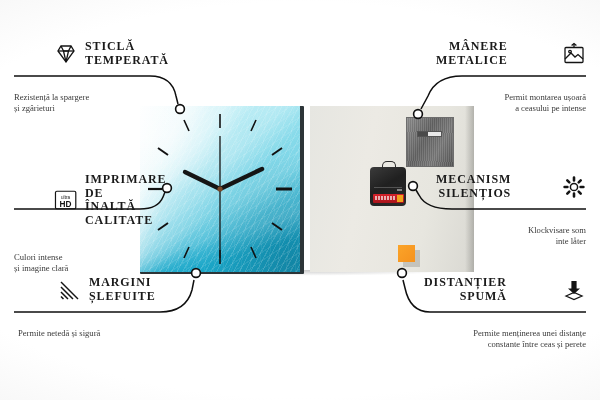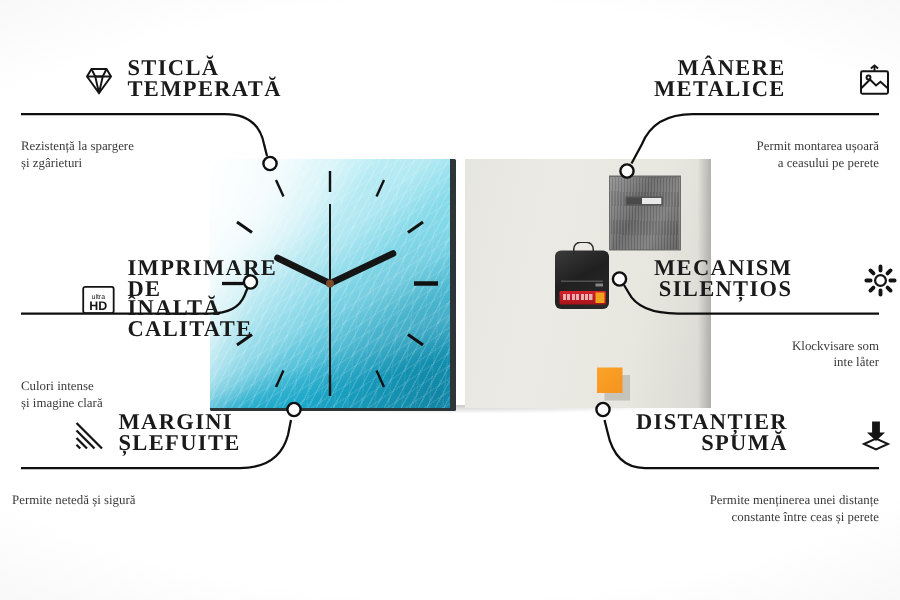--- a/index.html
+++ b/index.html
@@ -122,21 +122,21 @@
   .floor-shadow{
     position:absolute; left:142px; top:270px; width:336px; height:8px;
     background:radial-gradient(60% 100% at 50% 0%, rgba(120,120,120,.40), rgba(120,120,120,0) 72%);
   }
 
   
   .callout { position:absolute; }
   .co-head { display:flex; align-items:center; gap:7px; }
   .co-title {
     font-family:"Liberation Serif", serif;
-    font-size:15px; font-weight:bold; letter-spacing:.9px;
+    font-size:12px; font-weight:bold; letter-spacing:.9px;
     color:#1a1a1a; line-height:13.5px; text-transform:uppercase;
     white-space:pre-line;
   }
   .co-rule { height:1px; background:#0f0f0f; margin-top:4px; }
   .co-sub {
     font-family:"Liberation Serif", serif;
     font-size:8.6px; color:#3a3a3a; line-height:10.6px;
     margin-top:20px; white-space:pre-line;
   }
   .left  { text-align:left; }
@@ -260,21 +260,21 @@
         </svg>
       </span>
       <span class="co-title">IMPRIMARE DE
 ÎNALTĂ CALITATE</span>
     </div>
     <div class="co-rule" style="width:0"></div>
     <div class="co-sub">Culori intense
 și imagine clară</div>
   </div>
 
-  <div class="callout left" style="left:8px; top:276px; width:152px;">
+  <div class="callout left" style="left:18px; top:276px; width:152px;">
     <div class="co-head">
       <span class="ico">
         <svg viewBox="0 0 24 24" fill="none" stroke="currentColor" stroke-width="1.5">
           <path d="M3 4 L20 21"></path>
             <path d="M3 9 L15 21"></path>
             <path d="M3 14 L10 21"></path>
             <path d="M3 18.5 L5.5 21"></path>
         </svg>
       </span>
       <span class="co-title">MARGINI
@@ -293,21 +293,21 @@
           <rect x="3" y="5.5" width="18" height="15" rx="1"></rect>
           <path d="M3 17 L9 11 L13 15 L16 12.5 L21 17"></path>
           <circle cx="8" cy="9.6" r="1.3"></circle>
           <path d="M12 5.5 L12 1.8"></path>
             <path d="M9.6 3.6 L12 1.6 L14.4 3.6"></path>
         </svg>
       </span>
     </div>
     <div class="co-rule" style="width:0"></div>
     <div class="co-sub">Permit montarea ușoară
-a ceasului pe perete</div>
+a ceasului pe intense</div>
   </div>
 
   <div class="callout right" style="left:436px; top:173px; width:150px;">
     <div class="co-head">
       <span class="co-title">MECANISM
 SILENȚIOS</span>
       <span class="ico">
         <svg viewBox="0 0 24 24" fill="none" stroke="currentColor" stroke-width="1.5">
           <circle cx="12" cy="12" r="3.6"></circle>
           <path d="M12 2.6 L12 5.4 M12 18.6 L12 21.4 M2.6 12 L5.4 12 M18.6 12 L21.4 12

